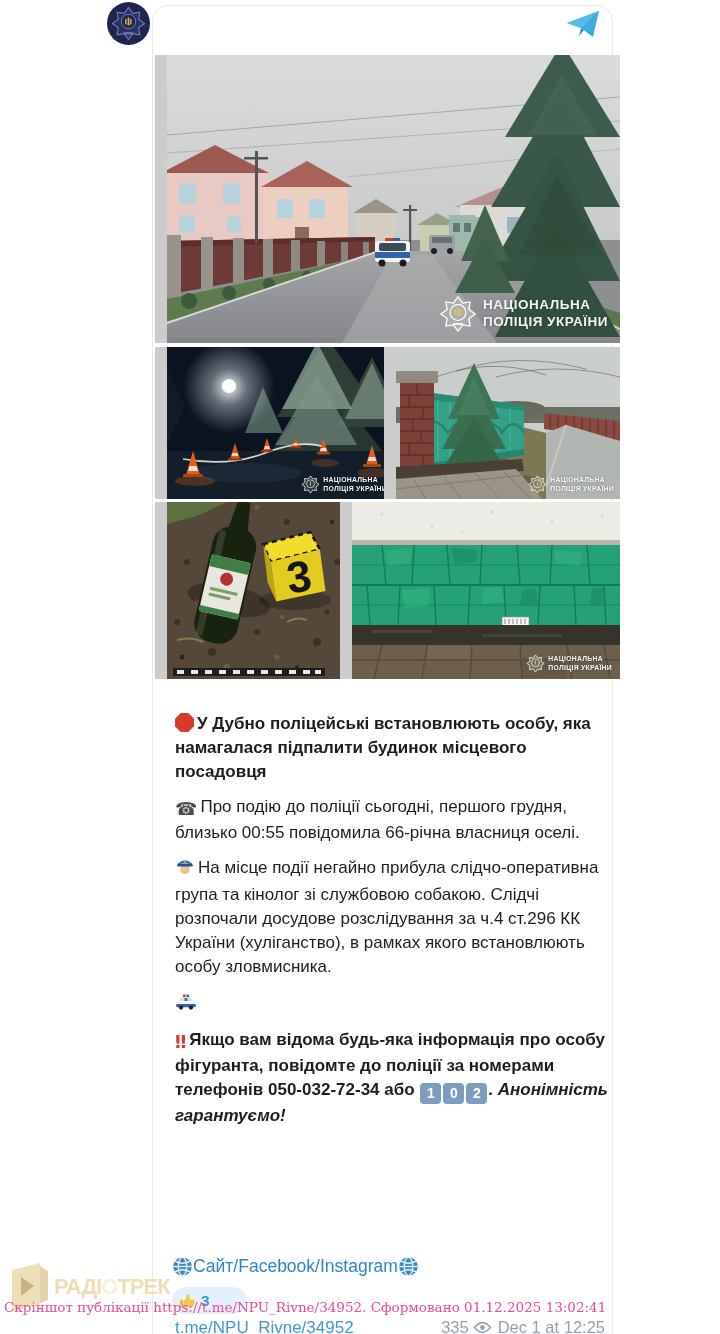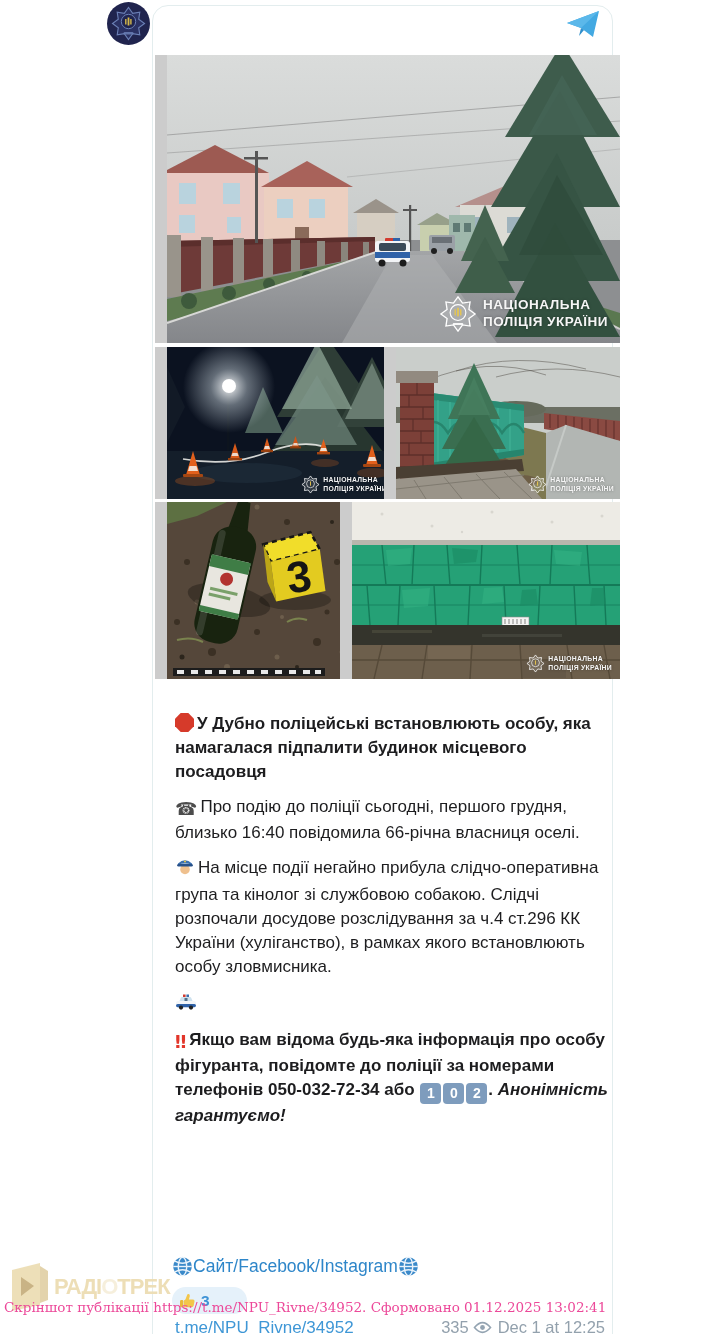--- a/index.html
+++ b/index.html
@@ -438,21 +438,21 @@
       </svg>
     <div class="wm-text">
       <div>НАЦІОНАЛЬНА</div>
       <div>ПОЛІЦІЯ УКРАЇНИ</div>
     </div>
   </div>
 </div>
 
 <div class="post-text">
   <p class="bold"><span class="emo octagon"></span><span>У Дубно поліцейські встановлюють особу, яка намагалася підпалити будинок місцевого посадовця</span></p>
-  <p><span class="emo glyph g-phone">☎</span><span>Про подію до поліції сьогодні, першого грудня, близько 16:40 повідомила 66-річна власниця оселі.</span></p>
+  <p><span class="emo glyph g-phone">☎</span><span>Про подію до поліції сьогодні, першого грудня, близько 00:55 повідомила 66-річна власниця оселі.</span></p>
   <p><span class="emo"><svg width="20" height="20" viewBox="0 0 20 20">
           <circle cx="10" cy="13.4" r="4.8" fill="#efc08e"></circle>
           <path d="M3,7.5 Q10,1 17,7.5 L17,9 Q10,6.2 3,9 Z" fill="#3b6fae"></path>
           <rect x="2.2" y="8" width="15.6" height="2.4" rx="1.2" fill="#27518a"></rect>
           <circle cx="10" cy="5.6" r="1" fill="#e8c84a"></circle>
         </svg></span><span>На місце події негайно прибула слідчо-оперативна група та кінолог зі службовою собакою. Слідчі розпочали досудове розслідування за ч.4 ст.296 КК України (хуліганство), в рамках якого встановлюють особу зловмисника.</span></p>
   <p><span class="emo"><svg width="22" height="16" viewBox="0 0 22 16">
           <rect x="8" y="0.5" width="2.6" height="2.5" fill="#d23b2f"></rect>
           <rect x="11.4" y="0.5" width="2.6" height="2.5" fill="#3b6fae"></rect>
           <path d="M4,8 L6,3.6 Q6.4,3 7,3 h8 q.6,0 1,.6 L18,8 Z" fill="#cfe2ef"></path>

